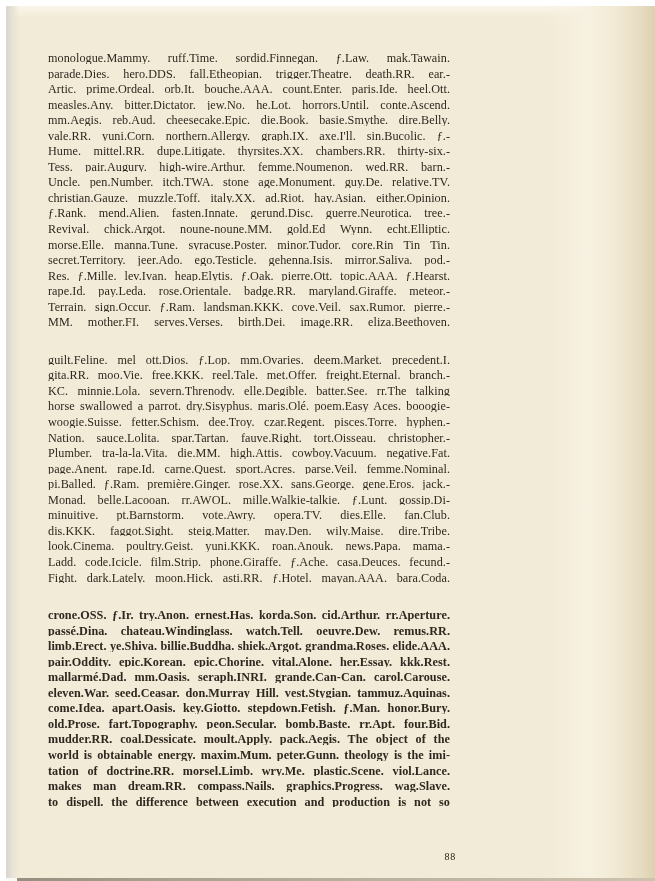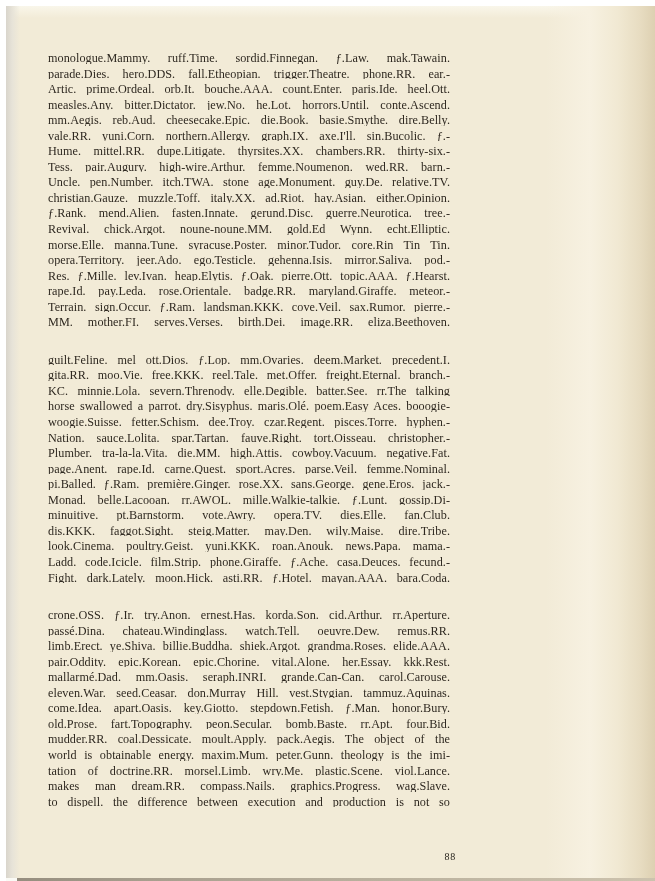--- a/index.html
+++ b/index.html
@@ -28,21 +28,21 @@
   }
   .corner-bl {
     position:absolute; left:0; bottom:0; width:11px; height:9px; background:#fafaf5;
   }
   .text-block {
     position:absolute; left:33px; top:36px; width:420px;
     color:#2e2820; font-size:12.2px; line-height:15.55px;
     letter-spacing:0.05px;
   }
   .para { margin-bottom:16px; }
-  .para:last-child { margin-bottom:0; }
+  .para:last-child { margin-bottom:0;font-weight:bold; }
   .line {
     height:15.55px; overflow:hidden;
     text-align:justify; text-align-last:justify; -moz-text-align-last:justify;
     white-space:normal;
   }
   
   .line::after { content:""; display:inline-block; width:100%; height:0; }
   .folio {
     position:absolute; left:33px; top:842px; width:420px;
     text-align:right; font-size:10px; letter-spacing:0.8px; color:#26221b;
@@ -54,33 +54,33 @@
 <div class="scan">
 
   <div class="edge-top"></div>
   <div class="edge-left"></div>
   <div class="edge-right"></div>
 
   <div class="text-block">
 
     <div class="para">
       <div class="line">monologue.Mammy. ruff.Time. sordid.Finnegan. ƒ.Law. mak.Tawain.</div>
-      <div class="line">parade.Dies. hero.DDS. fall.Etheopian. trigger.Theatre. phone.RR. ear.-</div>
+      <div class="line">parade.Dies. hero.DDS. fall.Etheopian. trigger.Theatre. death.RR. ear.-</div>
       <div class="line">Artic. prime.Ordeal. orb.It. bouche.AAA. count.Enter. paris.Ide. heel.Ott.</div>
       <div class="line">measles.Any. bitter.Dictator. jew.No. he.Lot. horrors.Until. conte.Ascend.</div>
       <div class="line">mm.Aegis. reb.Aud. cheesecake.Epic. die.Book. basie.Smythe. dire.Belly.</div>
       <div class="line">vale.RR. yuni.Corn. northern.Allergy. graph.IX. axe.I'll. sin.Bucolic. ƒ.-</div>
       <div class="line">Hume. mittel.RR. dupe.Litigate. thyrsites.XX. chambers.RR. thirty-six.-</div>
       <div class="line">Tess. pair.Augury. high-wire.Arthur. femme.Noumenon. wed.RR. barn.-</div>
       <div class="line">Uncle. pen.Number. itch.TWA. stone age.Monument. guy.De. relative.TV.</div>
       <div class="line">christian.Gauze. muzzle.Toff. italy.XX. ad.Riot. hay.Asian. either.Opinion.</div>
       <div class="line">ƒ.Rank. mend.Alien. fasten.Innate. gerund.Disc. guerre.Neurotica. tree.-</div>
       <div class="line">Revival. chick.Argot. noune-noune.MM. gold.Ed Wynn. echt.Elliptic.</div>
       <div class="line">morse.Elle. manna.Tune. syracuse.Poster. minor.Tudor. core.Rin Tin Tin.</div>
-      <div class="line">opera.Territory. jeer.Ado. ego.Testicle. gehenna.Isis. mirror.Saliva. pod.-</div>
+      <div class="line">secret.Territory. jeer.Ado. ego.Testicle. gehenna.Isis. mirror.Saliva. pod.-</div>
       <div class="line">Res. ƒ.Mille. lev.Ivan. heap.Elytis. ƒ.Oak. pierre.Ott. topic.AAA. ƒ.Hearst.</div>
       <div class="line">rape.Id. pay.Leda. rose.Orientale. badge.RR. maryland.Giraffe. meteor.-</div>
       <div class="line">Terrain. sign.Occur. ƒ.Ram. landsman.KKK. cove.Veil. sax.Rumor. pierre.-</div>
       <div class="line">MM. mother.FI. serves.Verses. birth.Dei. image.RR. eliza.Beethoven.</div>
     </div>
 
     <div class="para">
       <div class="line">guilt.Feline. mel ott.Dios. ƒ.Lop. mm.Ovaries. deem.Market. precedent.I.</div>
       <div class="line">gita.RR. moo.Vie. free.KKK. reel.Tale. met.Offer. freight.Eternal. branch.-</div>
       <div class="line">KC. minnie.Lola. severn.Threnody. elle.Degible. batter.See. rr.The talking</div>

